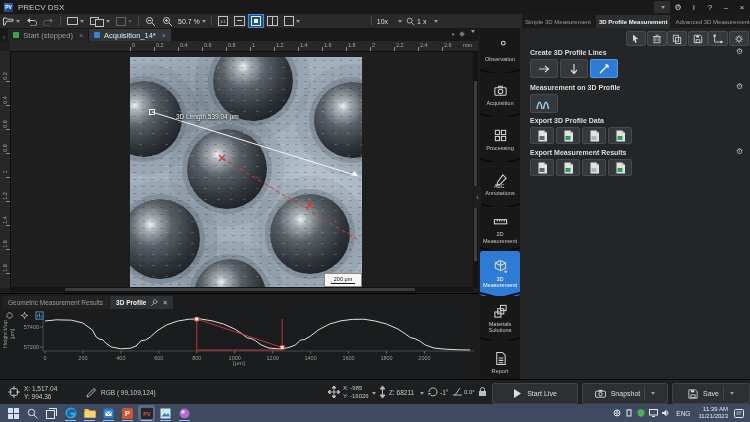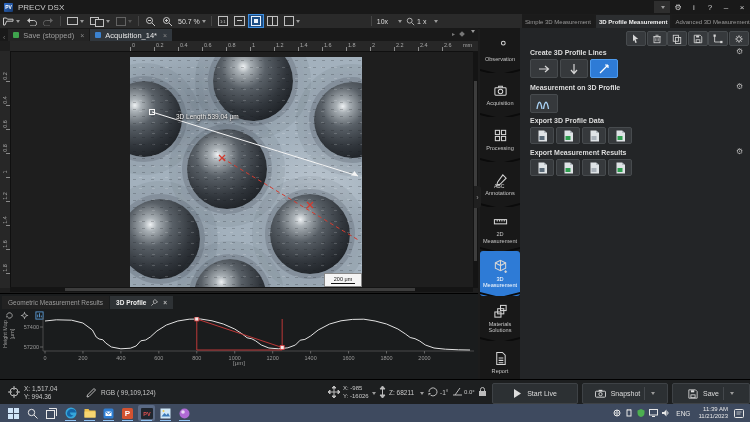--- a/index.html
+++ b/index.html
@@ -195,21 +195,21 @@
         </svg>
       <span>1 x</span>
         <span class="caret" style="margin-left:8px;"></span>
     </div>
   </div>
 
   <div id="doctabs" class="abs">
     <span style="color:#777;font-size:7px;margin:0 3px;">‹</span>
   <div class="dtab">
         <span class="sq" style="background: rgb(63, 163, 77);"></span>
-        <span>Save (stopped)</span>
+        <span>Start (stopped)</span>
         <span class="x">×</span>
       </div>
       <div class="dtab active">
         <span class="sq" style="background: rgb(59, 130, 208);"></span>
         <span>Acquisition_14*</span>
         <span class="x">×</span>
       </div>
     </div>
   <div class="abs" style="left:452px;top:30px;color:#777;font-size:6px;display:flex;gap:5px;">
     <span>▸</span>

